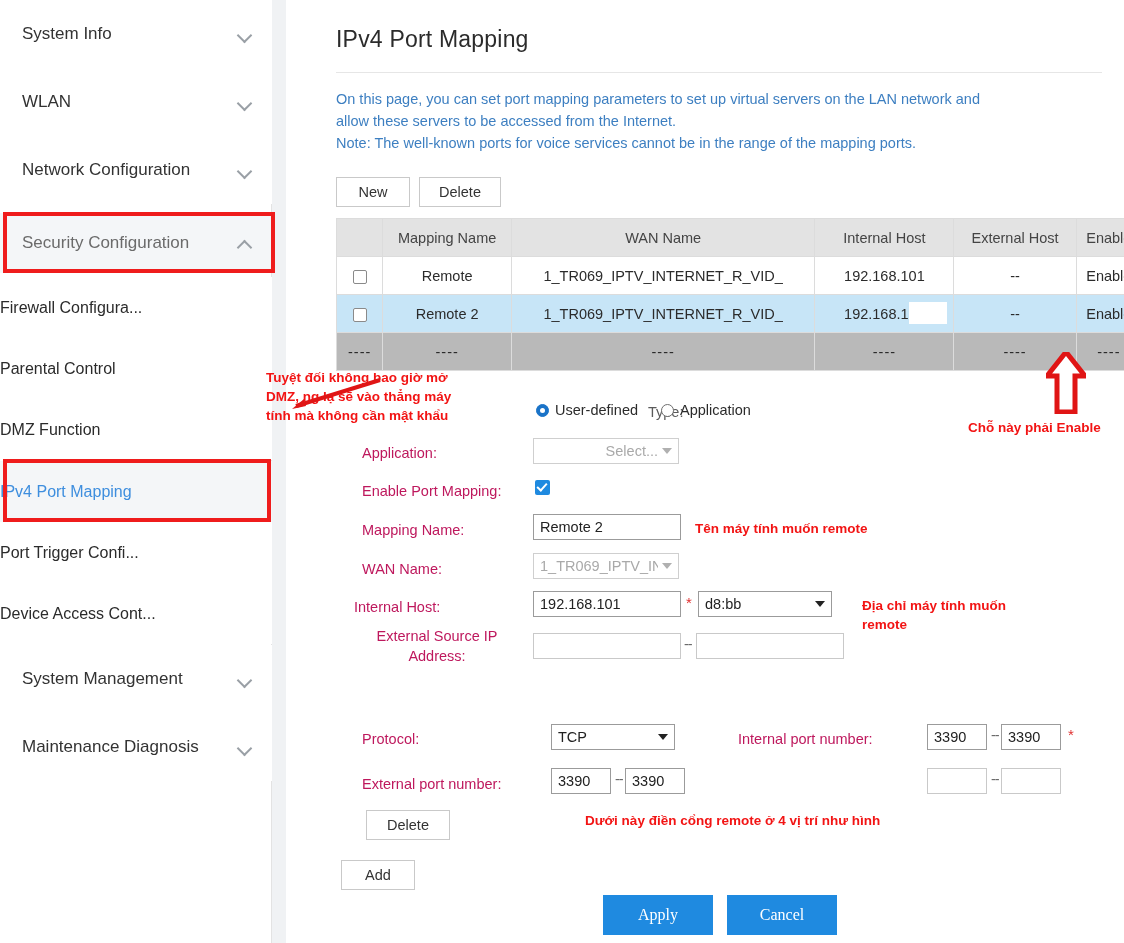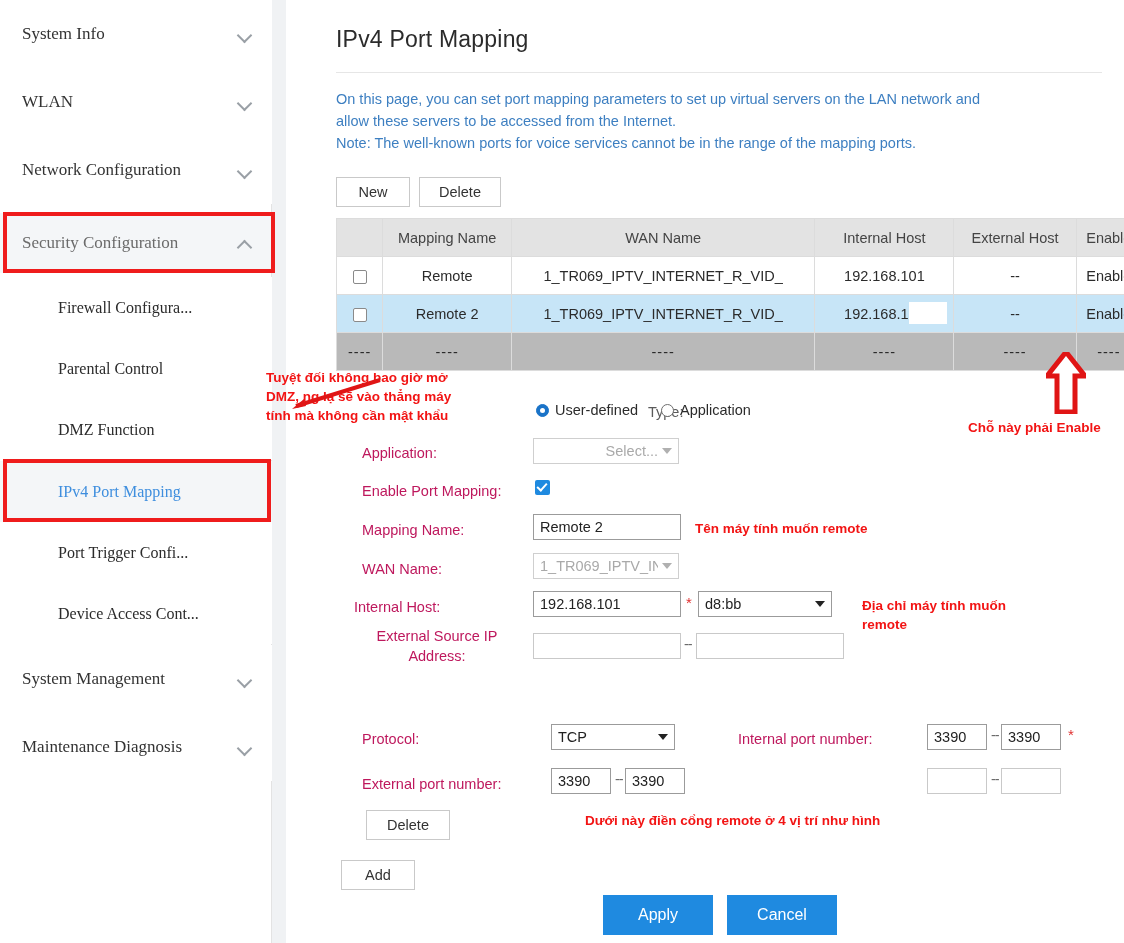--- a/index.html
+++ b/index.html
@@ -8,42 +8,42 @@
     width: 1124px; height: 943px;
     background: #ffffff;
     font-family: "Liberation Sans", sans-serif;
     overflow: hidden;
   }
   #root { position: relative; width: 1124px; height: 943px; background:#fff; }
 
   
   #sidebar {
     position: absolute; left: 0; top: 0; width: 272px; height: 943px;
-    background: #ffffff; border-right: 1px solid #e3e3e3; font-family: Liberation Serif, serif;
+    background: #ffffff; border-right: 1px solid #e3e3e3;
   }
   .nav-top {
     position: absolute; left: 0; width: 272px; height: 68px;
     display: flex; align-items: center; padding: 0 20px 0 22px;
     color: #333; font-size: 17px; background: #ffffff;
   }
   .nav-top.expanded { background: #f4f6f8; color: #6b6b6b; }
   .nav-top .nav-label { flex: 1; }
   .chev {
     width: 14px; height: 14px; position: relative; color:#9aa0a6;
   }
   .chev::before {
     content: ""; position: absolute; left: 1px; top: 3px;
     width: 9px; height: 9px;
     border-right: 2px solid #9aa0a6; border-bottom: 2px solid #9aa0a6;
     transform: rotate(45deg);
   }
   .chev.up::before { transform: rotate(-135deg); top: 6px; }
   .nav-sub {
     position: absolute; left: 0; width: 272px; height: 61px;
-    display: flex; align-items: center; padding-left: 58px;
+    display: flex; align-items: center; 
     font-size: 16px; color: #2b2b2b; background: #ffffff;
   }
   .nav-sub.active { background: #f4f6f8; color: #3e8ede; }
   .gap-col {
     position: absolute; left: 272px; top: 0; width: 14px; height: 943px;
     background: #f0f2f4;
   }
 
   
   .hl-box {
@@ -155,21 +155,21 @@
   .dashes { position: absolute; color: #6b6b6b; font-size: 14.5px; letter-spacing: -1px; }
 
   .form-btn {
     position: absolute; height: 30px; border: 1px solid #c9c9c9; background: #fff;
     color: #333; font-size: 14.5px; display: flex; align-items: center; justify-content: center;
     font-family: "Liberation Sans", sans-serif;
   }
   .blue-btn {
     position: absolute; height: 40px; background: #1f8ae0; color: #fff;
     font-size: 16px; display: flex; align-items: center; justify-content: center;
-    border: none; font-family: Liberation Sans, sans-serif;
+    border: none; font-family: Liberation Serif, serif;
   }
 
   
   .anno {
     position: absolute; color: #f21414; font-size: 13.5px; font-weight: bold;
     line-height: 19px; white-space: pre-line;
   }
   #up-arrow { position: absolute; left: 1046px; top: 352px; width: 40px; height: 62px; }
   #type-label { position: absolute; left: 362px; top: 404px; font-size: 14.5px; color:#5a5a5a; }
 </style>

